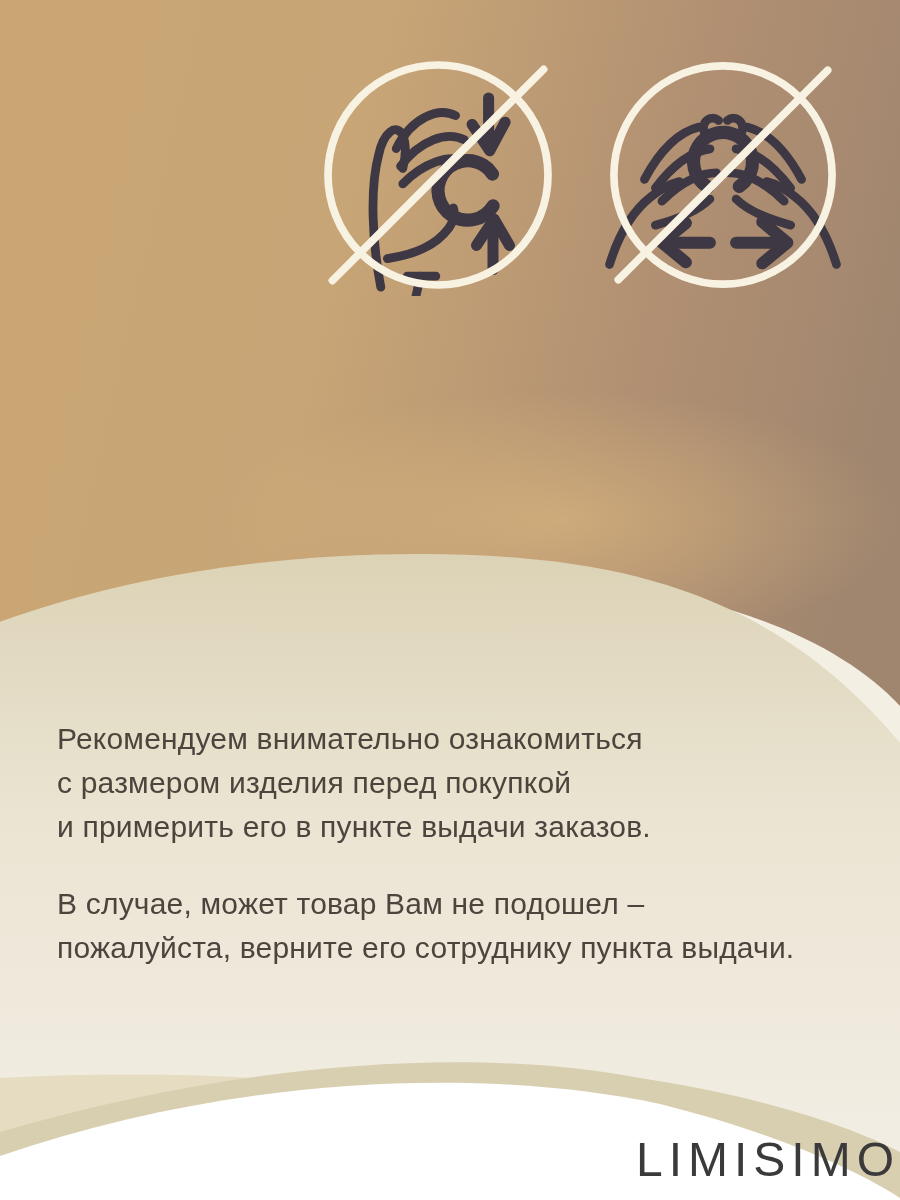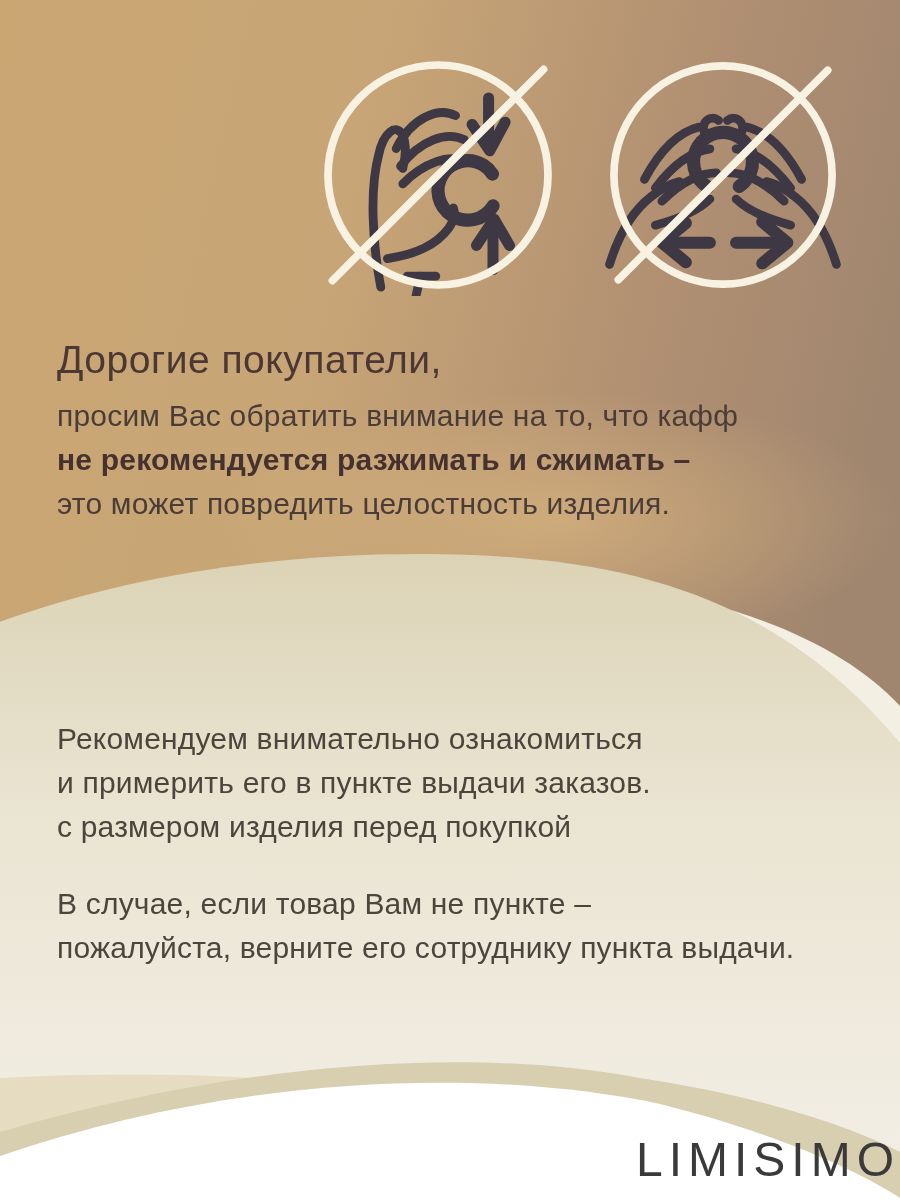--- a/index.html
+++ b/index.html
@@ -118,30 +118,24 @@
         <path d="M 122,172 L 164,172"></path>
         <path d="M 146,153 L 169,172 L 146,191"></path>
       </g>
       <g stroke="#f8f2e3" stroke-width="7" stroke-linecap="round">
         <circle cx="110" cy="110" r="100"></circle>
         <line x1="14" y1="206" x2="206" y2="14"></line>
       </g>
     </svg>
   </div>
 
-  <div class="warning">
-    <h1>Дорогие покупатели,</h1>
-    <p>просим Вас обратить внимание на то, что кафф</p>
-    <p class="emphasis">не рекомендуется разжимать и сжимать –</p>
-    <p>это может повредить целостность изделия.</p>
-  </div>
 
   <div class="advice">
     <p>Рекомендуем внимательно ознакомиться</p>
+    <p>с размером изделия перед покупкой</p>
     <p>и примерить его в пункте выдачи заказов.</p>
-    <p>с размером изделия перед покупкой</p>
-    <p class="block-gap">В случае, если товар Вам не пункте –</p>
+    <p class="block-gap">В случае, может товар Вам не подошел –</p>
     <p>пожалуйста, верните его сотруднику пункта выдачи.</p>
   </div>
 
   <div class="brand">LIMISIMO</div>
 
 </div>
 
 </body></html>

